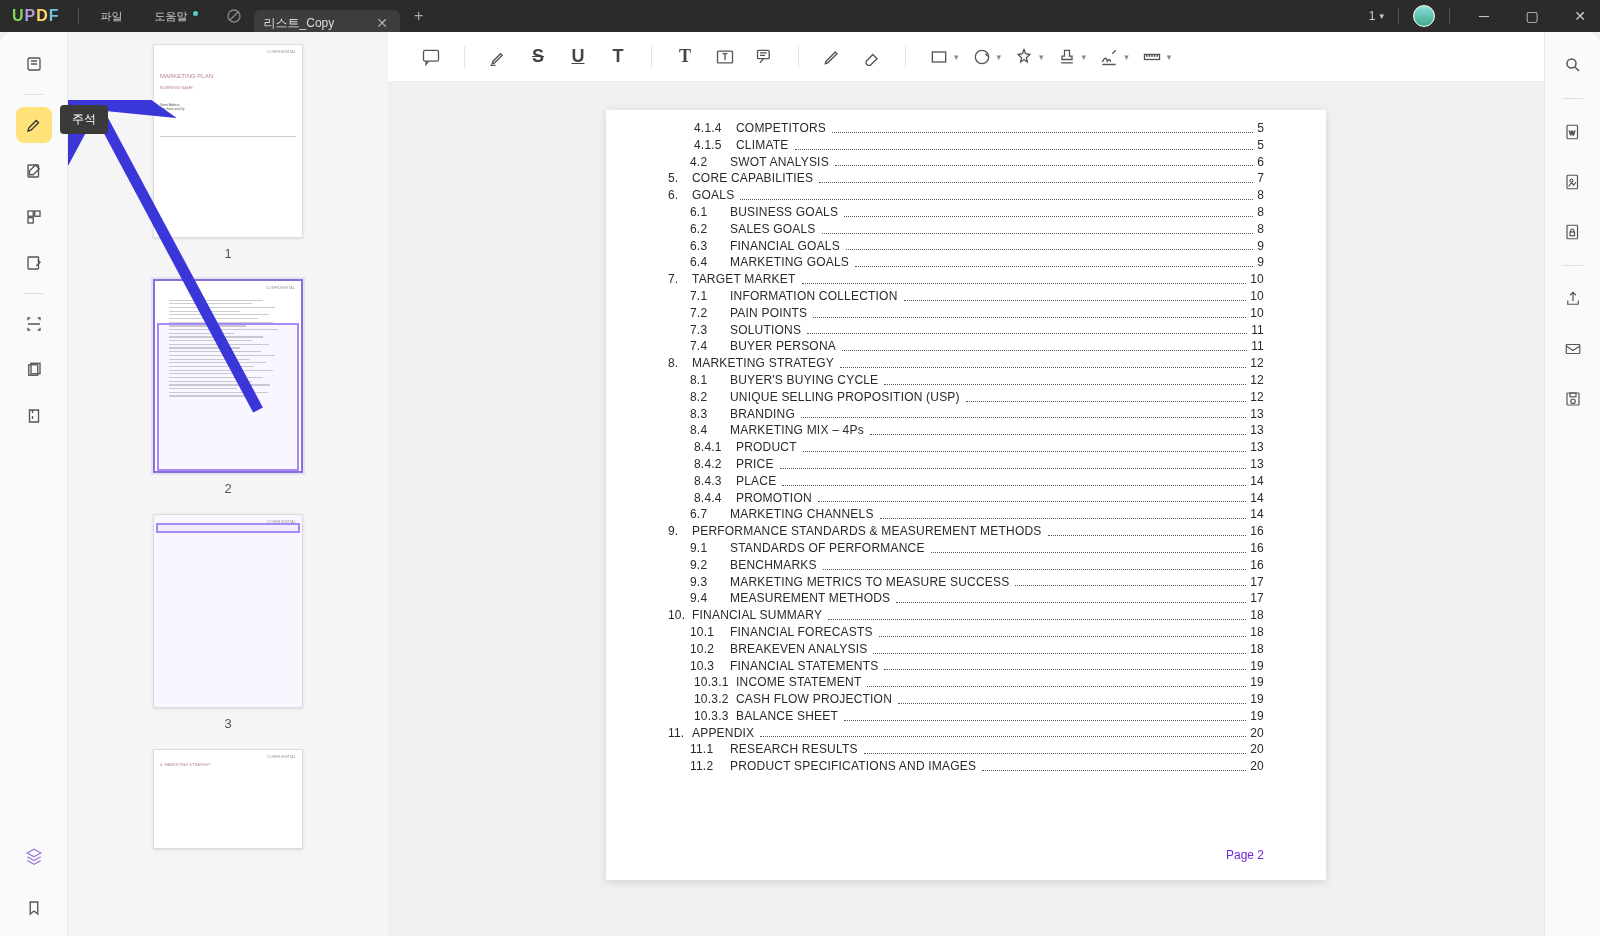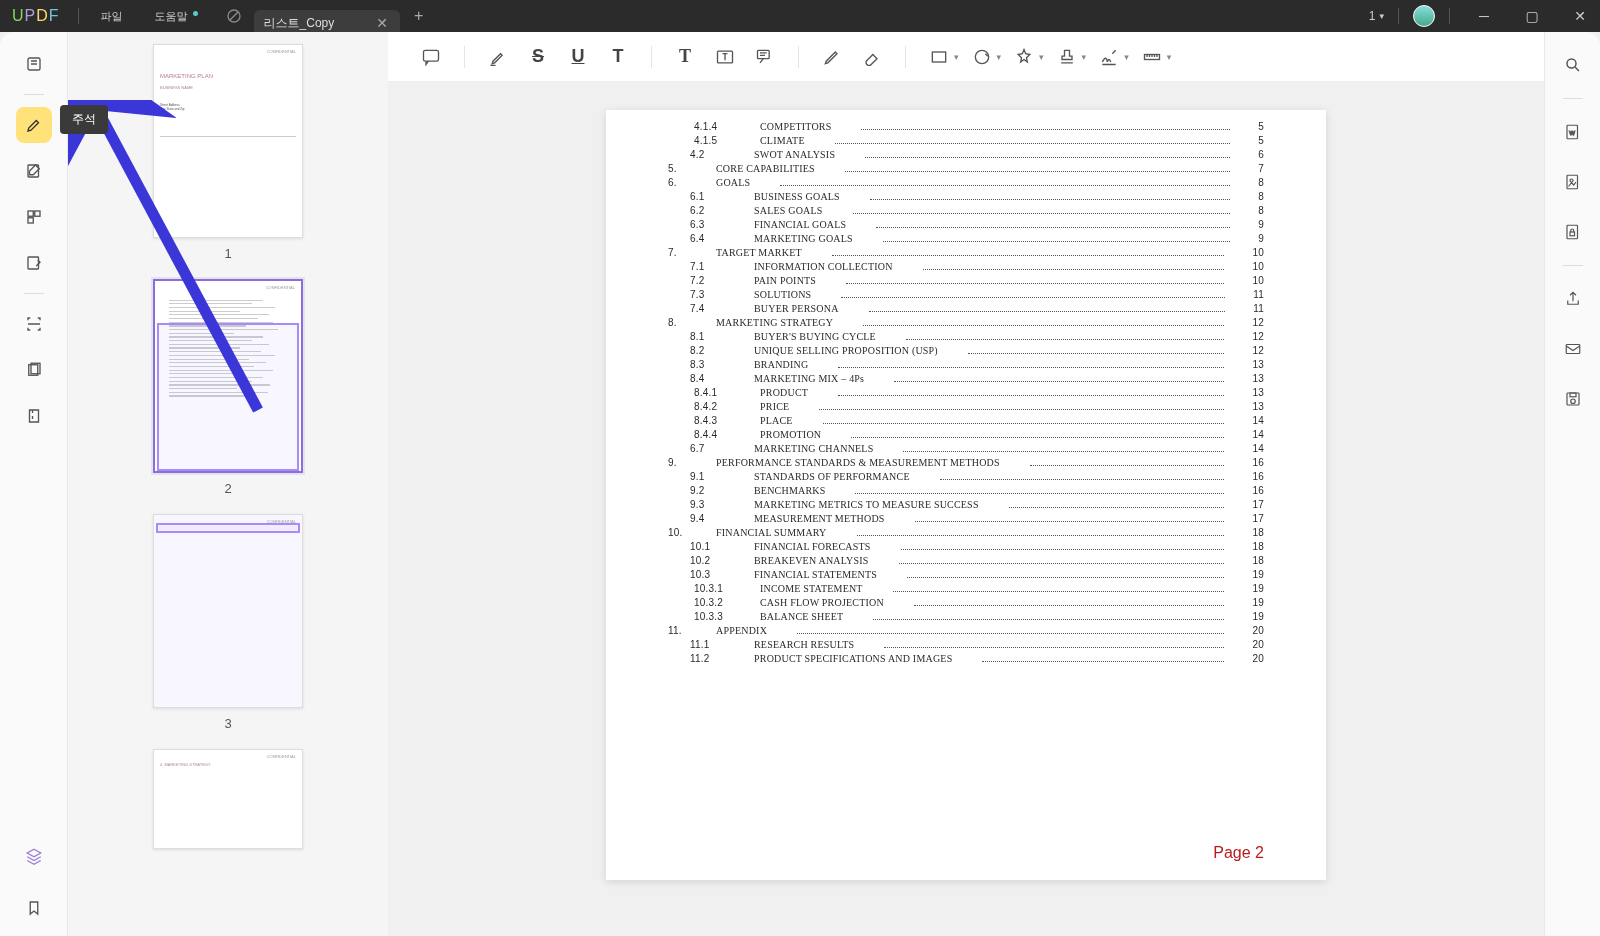--- a/index.html
+++ b/index.html
@@ -1,20 +1,20 @@
 <!DOCTYPE html>
 <html><head>
 <meta charset="utf-8">
 <style>
 * { margin: 0; padding: 0; box-sizing: border-box; font-family: -apple-system, "Segoe UI", sans-serif; }
 body { background: #f0f0f0; width: 1600px; height: 936px; overflow: hidden; position: relative; }
 
 
 .titlebar { height: 32px; background: #2b2b2b; display: flex; align-items: center; color: #ccc; }
-.logo { padding: 0 12px; font-weight: normal; letter-spacing: 1px; }
+.logo { padding: 0 12px; font-weight: bold; letter-spacing: 1px; }
 .logo .u { color: #7ed957; }
 .logo .p { color: #b19cd9; }
 .logo .d { color: #ffd966; }
 .logo .f { color: #6fc3df; }
 .tb-sep { width: 1px; height: 16px; background: #555; margin: 0 6px; }
 .menu-item { padding: 0 16px; font-size: 11px; color: #ccc; cursor: pointer; position: relative; }
 .dot { position: absolute; top: 2px; right: 6px; width: 5px; height: 5px; border-radius: 50%; background: #5cc; }
 .tabs { display: flex; align-items: center; margin-left: 10px; height: 100%; }
 .tab-home { width: 40px; display: flex; align-items: center; justify-content: center; color: #888; }
 .tab { display: flex; align-items: center; background: #3d3d3d; height: 26px; border-radius: 6px 6px 0 0; padding: 0 10px; font-size: 12px; color: #ddd; gap: 40px; margin-top: 14px; }
@@ -52,32 +52,32 @@
 
 
 .viewer { flex: 1; background: #f0f0f0; overflow: auto; position: relative; }
 .toolbar { height: 50px; background: #fff; border-bottom: 1px solid #eee; display: flex; align-items: center; padding: 0 26px; gap: 6px; }
 .tool-btn { width: 34px; height: 34px; display: flex; align-items: center; justify-content: center; border-radius: 6px; color: #444; }
 .tool-sep { width: 1px; height: 22px; background: #e5e5e5; margin: 0 10px; }
 .tool-dd { display: flex; align-items: center; }
 .tool-dd .caret { font-size: 9px; color: #888; margin-left: -2px; }
 
 .doc-page { width: 720px; min-height: 770px; background: #fff; margin: 28px auto 10px; box-shadow: 0 2px 8px rgba(0,0,0,0.12); padding: 10px 62px 20px; position: relative; font-family: "Segoe UI", Arial, sans-serif; }
-.toc-row { display: flex; font-size: 10px; color: #2a2a2a; line-height: 1.4; font-weight: 500; letter-spacing: 0.2px; position:relative;gap:24px; }
+.toc-row { display: flex; font-size: 12px; color: #2a2a2a; line-height: 1.4; font-weight: 500; letter-spacing: 0.2px; position:relative; }
 .toc-num { flex: 0 0 auto; }
-.toc-title { padding-left: 2px; font-family: Liberation Serif, serif; }
+.toc-title { padding-left: 2px; }
 .toc-dots { flex: 1; border-bottom: 1.5px dotted #555; margin: 0 4px 4px 6px; }
 .toc-pg { flex: 0 0 auto; }
 .indent0 { margin-left: 0; }
 .indent1 { margin-left: 22px; }
 .indent1 .toc-num { width: 38px; }
 .indent2 { margin-left: 26px; }
 .indent2 .toc-num { width: 40px; }
 .indent0 .toc-num { width: 22px; }
-.page-footer { position: absolute; right: 62px; bottom: 18px; font-size: 16px; color: #b91c1c; }
+.page-footer { position: absolute; right: 62px; bottom: 18px; font-size: 12px; color: #6d28d9; }
 
 
 .right-rail { width: 56px; background: #fafafa; border-left: 1px solid #e8e8e8; display: flex; flex-direction: column; align-items: center; padding-top: 12px; gap: 8px; border-top-right-radius:14px;}
 .rr-btn { width: 34px; height: 34px; display: flex; align-items: center; justify-content: center; color: #555; border-radius:8px; margin:4px 0;}
 .rr-sep { width: 20px; height: 1px; background: #ddd; margin: 4px 0; }
 
 
 .arrow-overlay { position: absolute; left: 68px; top: 100px; width: 240px; height: 340px; z-index: 15; pointer-events: none; }
 
 

